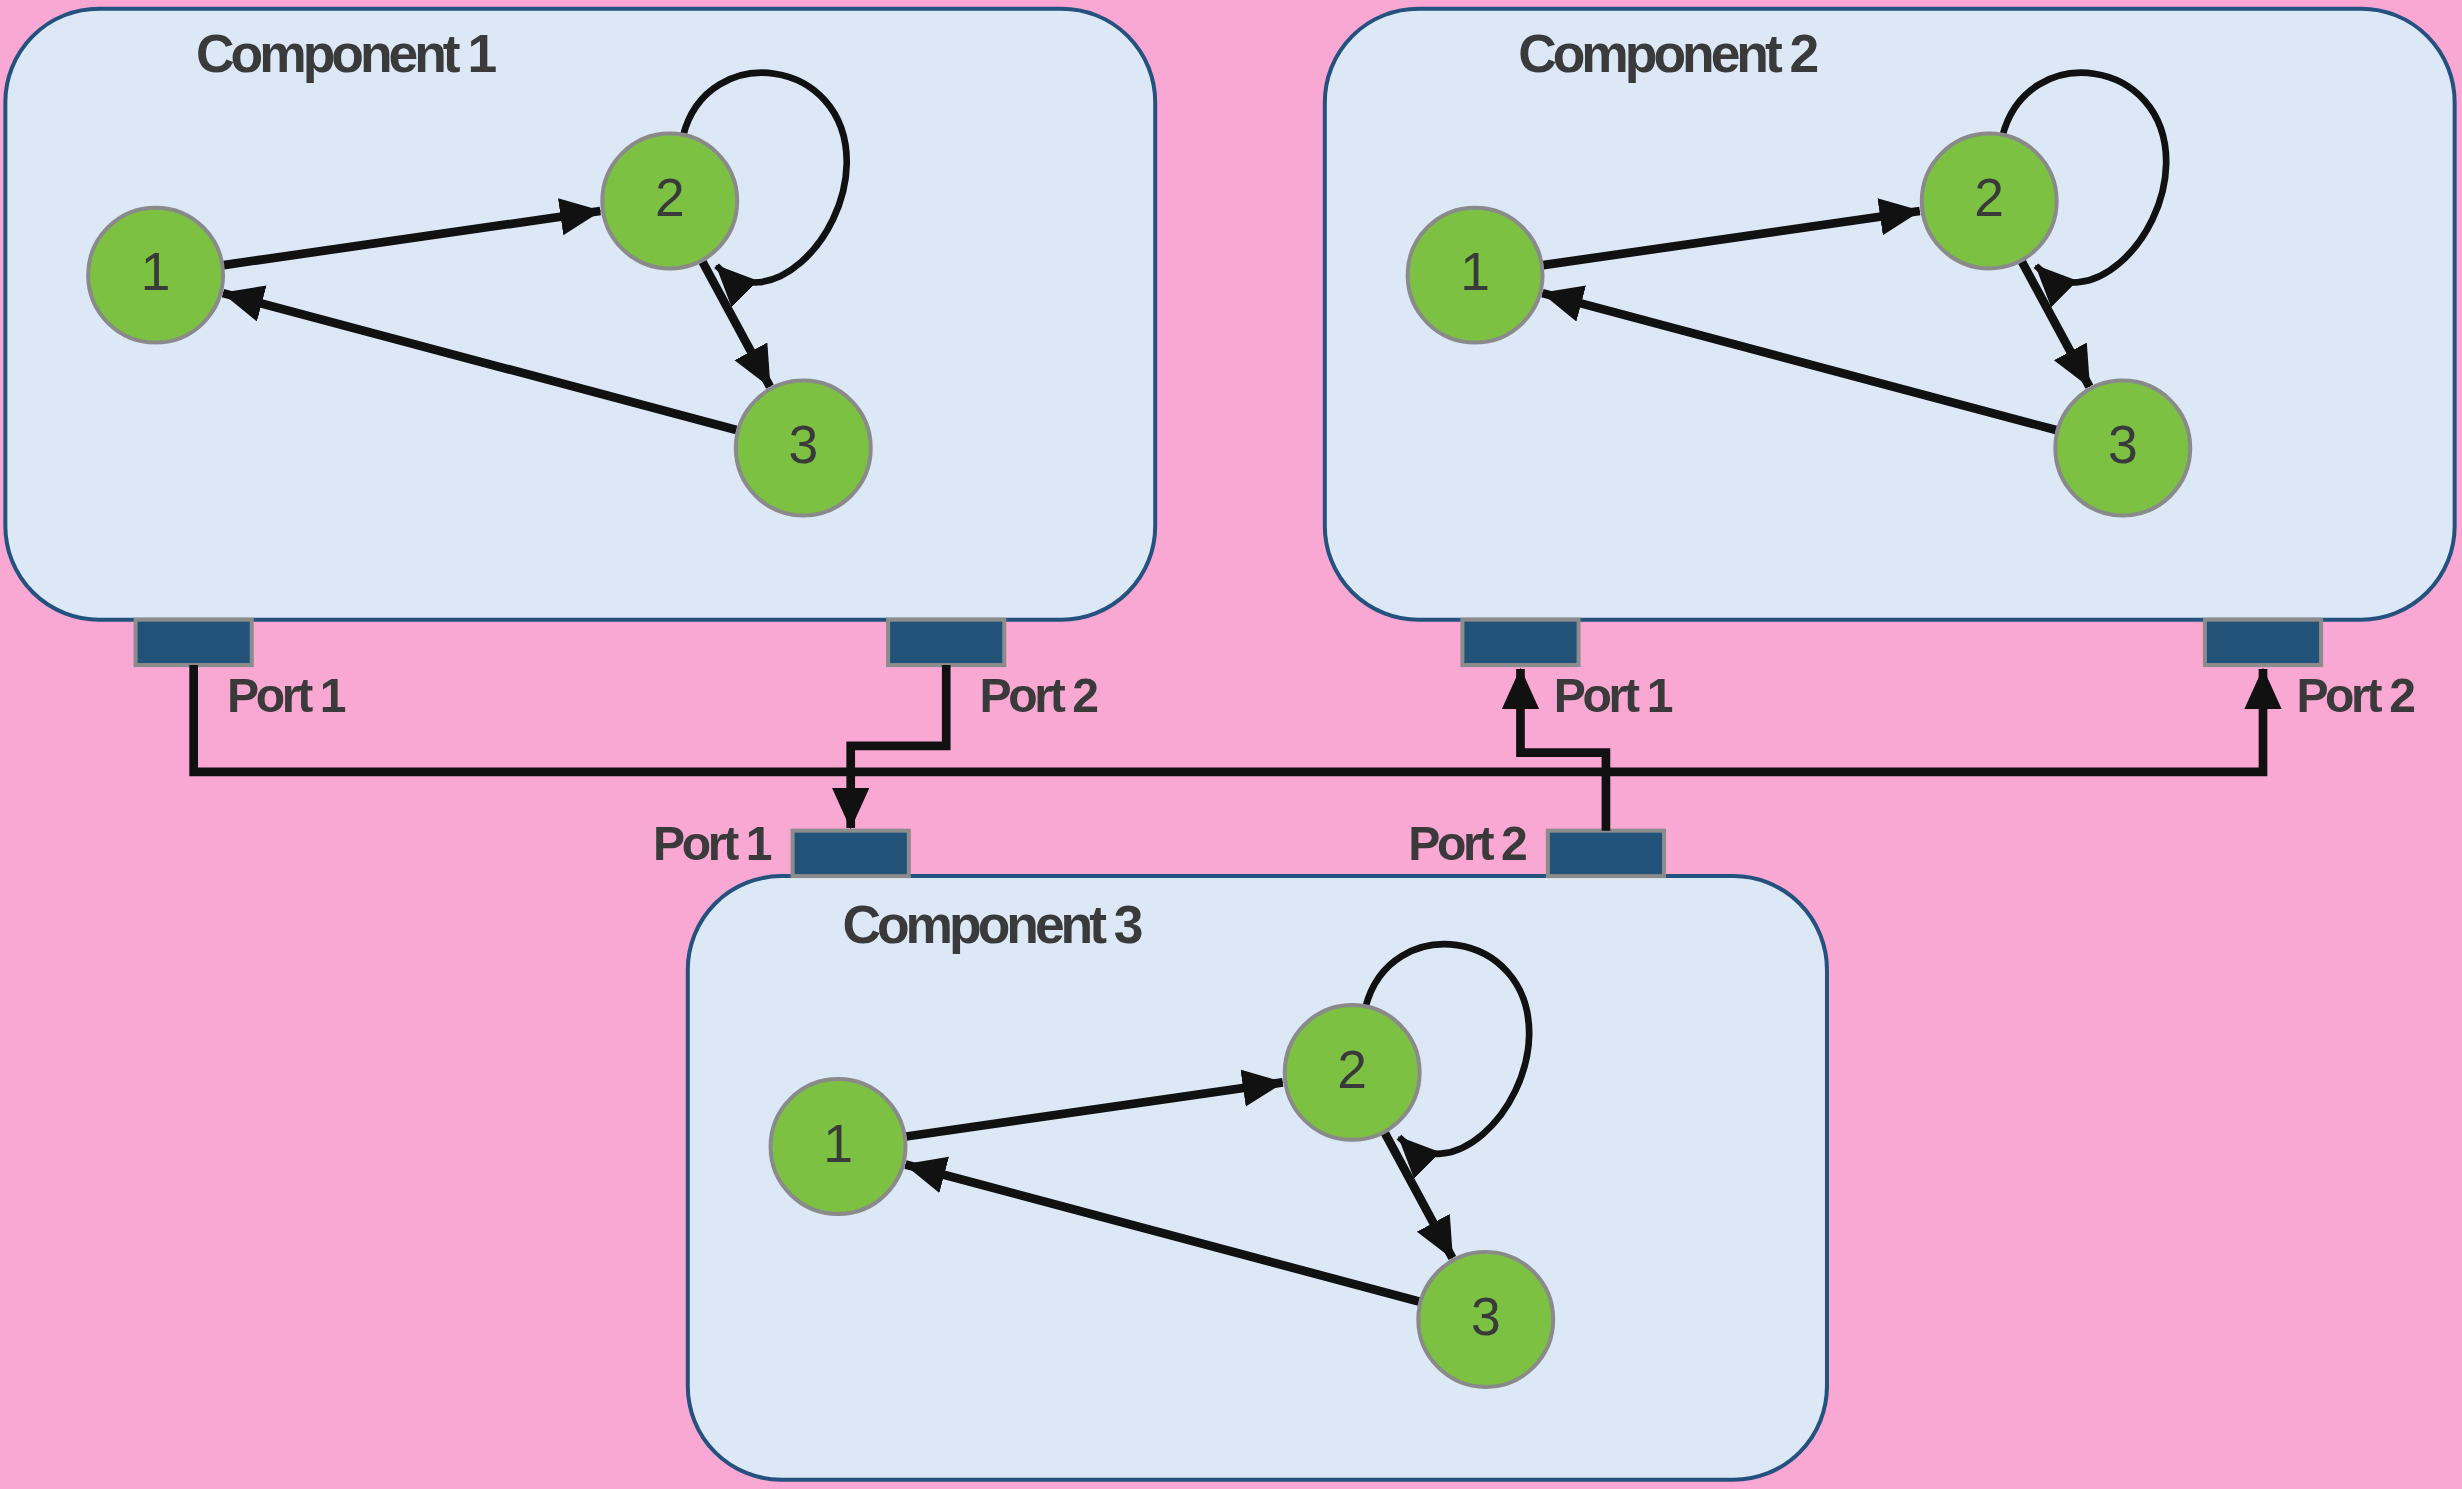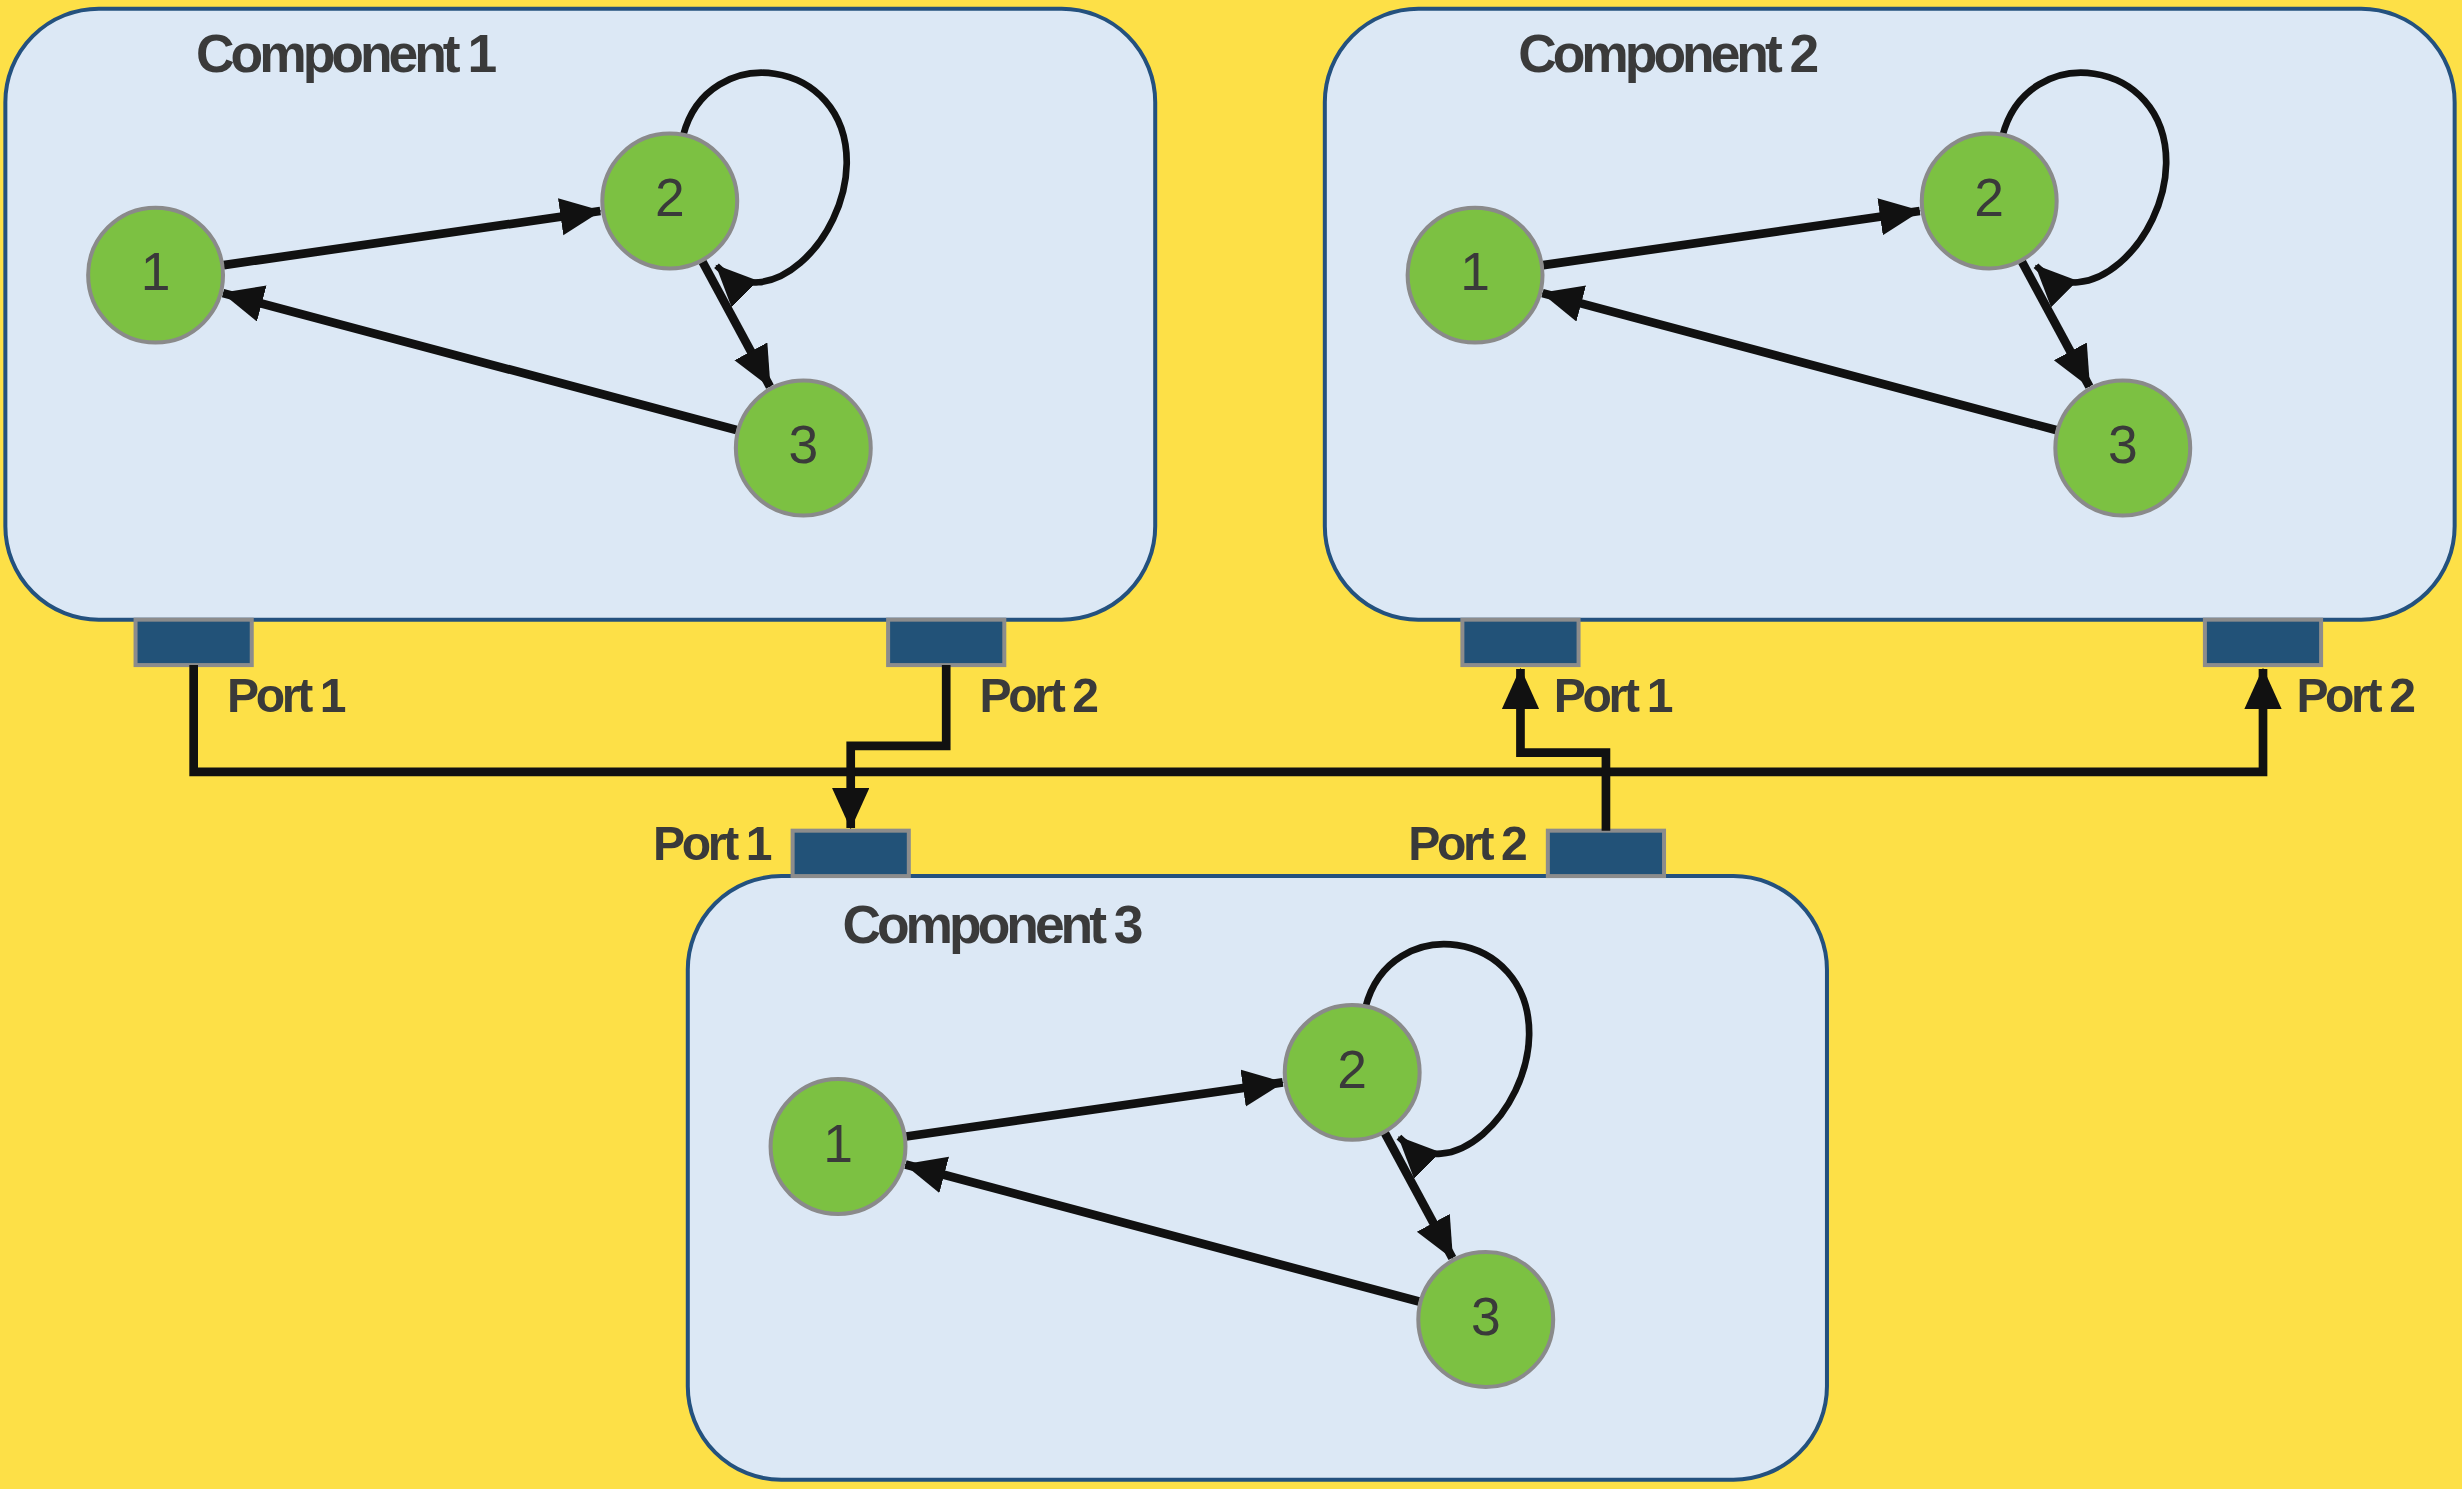--- a/index.html
+++ b/index.html
@@ -1,16 +1,16 @@
 <!DOCTYPE html>
 <html style="--background: #FFFFFF; --component-fill: #DCE8F5; --component-border: #24517E; --node-fill: #7CC142; --node-border: #8A8A8A; --port-fill: #225278; --port-border: #8C8C8C; --arrow: #111111; --text: #3A3A3A;font-size:10.7px"><head>
 <meta charset="utf-8">
 <style>
   html, body { margin: 0; padding: 0; background: #ffffff; }
-  .canvas { width: 100%; background: #fde047; }
+  .canvas { width: 100%; background: #f9a8d4; }
   svg { display: block; width: 100%; height: auto; font-family: "Liberation Sans", sans-serif; }
 
   .box   { fill: var(--component-fill, #DCE8F5); stroke: var(--component-border, #24517E); stroke-width: 6; }
   .node  { fill: var(--node-fill, #7CC142); stroke: var(--node-border, #8A8A8A); stroke-width: 6; }
   .port  { fill: var(--port-fill, #225278); stroke: var(--port-border, #8C8C8C); stroke-width: 6; }
 
   .edge  { fill: none; stroke: var(--arrow, #111111); stroke-width: 13; }
   .loop  { fill: none; stroke: var(--arrow, #111111); stroke-width: 10; }
   .wire  { fill: none; stroke: var(--arrow, #111111); stroke-width: 13; }
 

